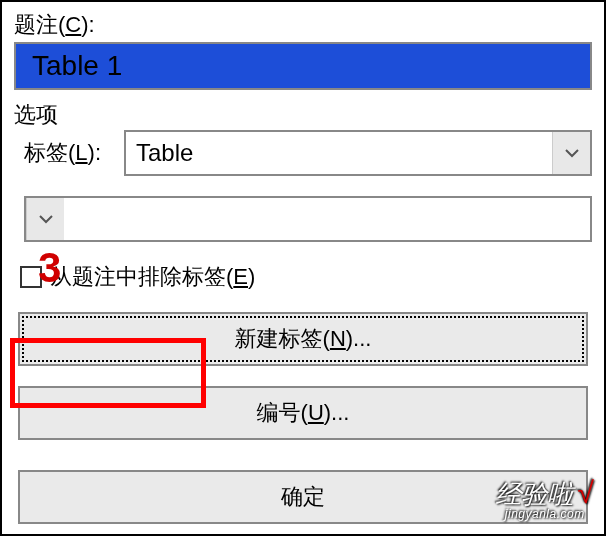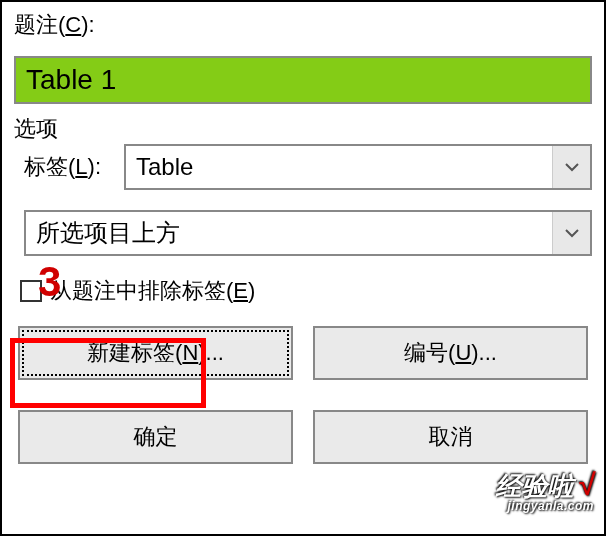--- a/index.html
+++ b/index.html
@@ -14,31 +14,31 @@
       width: 606px;
       height: 536px;
       position: relative;
       overflow: hidden;
       border: 2px solid #000;
     }
     .content {
       padding: 8px 12px;
     }
     .label-top {
-      margin-bottom: 16px;
+      margin-bottom: 2px;
       font-size: 22px;
     }
     .caption-input {
       width: 100%;
       border: 2px solid #888;
-      padding: 6px 10px;
+      padding: 6px 16px;
       font-size: 28px;
       font-family: inherit;
       height: 48px;
-      background: #84cc16;
+      background: #1d4ed8;
     }
     .section-title {
       margin-top: 10px;
       margin-bottom: 0;
       font-size: 22px;
     }
     .form-row {
       display: flex;
       align-items: center;
       margin-bottom: 20px;
@@ -99,20 +99,21 @@
       font-size: 42px;
       font-weight: bold;
       font-family: Arial, sans-serif;
       z-index: 10;
     }
     .button-row {
       display: flex;
       gap: 20px;
       padding: 4px 4px;
       margin-bottom: 22px;
+      flex-direction: column;
     }
     .btn {
       flex: 1;
       border: 2px solid #888;
       background: #eaeaea;
       padding: 10px 6px;
       font-size: 22px;
       font-family: inherit;
       text-align: center;
       cursor: pointer;
@@ -131,26 +132,26 @@
       width: 196px;
       height: 70px;
       z-index: 5;
     }
     .button-row.bottom {
       margin-top: 10px;
     }
     .watermark {
       position: absolute;
       right: 10px;
-      bottom: 22px;
+      bottom: 14px;
       color: #fff;
-      font-weight: bold;
+      font-weight: normal;
       font-style: italic;
       text-shadow: 1px 1px 2px #000, -1px -1px 2px #000;
-      text-align: right;
+      text-align: center;
       z-index: 20;
       font-family: "Microsoft YaHei", sans-serif;
     }
     .watermark .wm-main {
       font-size: 26px;
       line-height: 1;
     }
     .watermark .wm-sub {
       font-size: 12px;
       line-height: 1;
@@ -185,21 +186,20 @@
       <div class="combo-arrow">
         <svg viewBox="0 0 14 10">
             <path d="M1 2 L7 8 L13 2" stroke="#555" stroke-width="2" fill="none"></path>
           </svg>
       </div>
     </div>
   </div>
 
   <div class="form-row">
     <div class="combo">
-      <div class="combo-text">所选项目上方</div>
       <div class="combo-arrow">
         <svg viewBox="0 0 14 10">
             <path d="M1 2 L7 8 L13 2" stroke="#555" stroke-width="2" fill="none"></path>
           </svg>
       </div>
     </div>
   </div>
 
   <div class="checkbox-row">
     <div class="step-badge">3</div>

